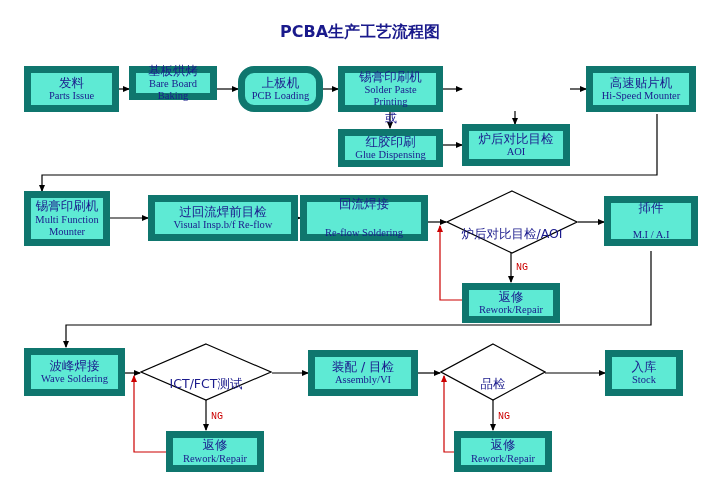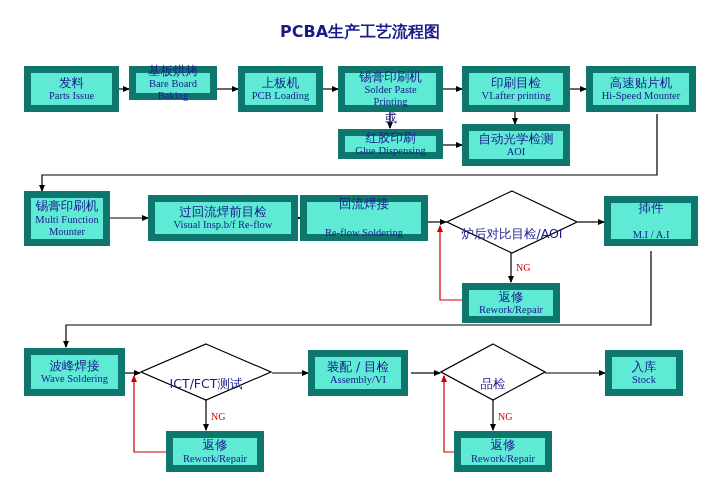--- a/index.html
+++ b/index.html
@@ -45,21 +45,21 @@
     font-size:12px;
     color:#1a1a8c;
     font-family:"DejaVu Sans", sans-serif;
     text-align:center;
   }
 
   .nglabel {
     position:absolute;
     font-size:10px;
     color:#cc0000;
-    font-family:Liberation Serif, serif;
+    font-family:Liberation Mono, monospace;
   }
 
   .dia { position:absolute; }
   .dia svg { display:block; }
   .dia .dlabel {
     position:absolute;
     left:0; top:0; width:100%; height:100%;
     display:flex; flex-direction:column;
     align-items:center; justify-content:center;
     text-align:center;
@@ -134,49 +134,45 @@
   <div class="box" style="left:24px; top:66px; width:95px; height:46px;">
     <span class="cn">发料</span>
     <span class="en">Parts Issue</span>
   </div>
 
   <div class="box" style="left:129px; top:66px; width:88px; height:34px;">
     <span class="cn">基板烘烤</span>
     <span class="en">Bare Board Baking</span>
   </div>
 
-  <div class="box" style="left:238px; top:66px; width:85px; height:46px;">
+  <div class="box" style="left:238px; top:66px; width:85px; height:46px;border-radius:16px;">
     <span class="cn">上板机</span>
     <span class="en">PCB Loading</span>
   </div>
 
   <div class="box" style="left:338px; top:66px; width:105px; height:46px;">
     <span class="cn">锡膏印刷机</span>
     <span class="en">Solder Paste Printing</span>
   </div>
 
-  <div class="box" style="left:462px; top:66px; width:108px; height:46px;">
-    <span class="cn">印刷目检</span>
-    <span class="en">VI.after printing</span>
-  </div>
 
   <div class="box" style="left:586px; top:66px; width:110px; height:46px;">
     <span class="cn">高速贴片机</span>
     <span class="en">Hi-Speed Mounter</span>
   </div>
 
   <div class="plainlabel" style="left:380px; top:110px; width:22px;">或</div>
 
-  <div class="box" style="left:338px; top:129px; width:105px; height:30px;">
+  <div class="box" style="left:338px; top:129px; width:105px; height:38px;">
     <span class="cn">红胶印刷</span>
     <span class="en">Glue Dispensing</span>
   </div>
 
   <div class="box" style="left:462px; top:124px; width:108px; height:42px;">
-    <span class="cn">自动光学检测</span>
+    <span class="cn">炉后对比目检</span>
     <span class="en">AOI</span>
   </div>
 
   <div class="box" style="left:24px; top:191px; width:86px; height:55px;">
     <span class="cn">锡膏印刷机</span>
     <span class="en">Multi Function</span>
     <span class="en2">Mounter</span>
   </div>
 
   <div class="box" style="left:148px; top:195px; width:150px; height:46px;">
@@ -217,21 +213,21 @@
 
   <div class="dia" style="left:140px; top:343px; width:132px; height:58px;">
     <svg width="132" height="58" viewBox="0 0 132 58">
       <polygon points="66,1 131,29 66,57 1,29" fill="#ffffff" stroke="#000000" stroke-width="1.2"></polygon>
     </svg>
     <div class="dlabel">
       <span class="cn">ICT/FCT测试</span>
     </div>
   </div>
 
-  <div class="box" style="left:308px; top:350px; width:100px; height:46px;">
+  <div class="box" style="left:308px; top:350px; width:110px; height:46px;">
     <span class="cn">装配 / 目检</span>
     <span class="en">Assembly/VI</span>
   </div>
 
   <div class="dia" style="left:440px; top:343px; width:106px; height:58px;">
     <svg width="106" height="58" viewBox="0 0 106 58">
       <polygon points="53,1 105,29 53,57 1,29" fill="#ffffff" stroke="#000000" stroke-width="1.2"></polygon>
     </svg>
     <div class="dlabel">
       <span class="cn">品检</span>

